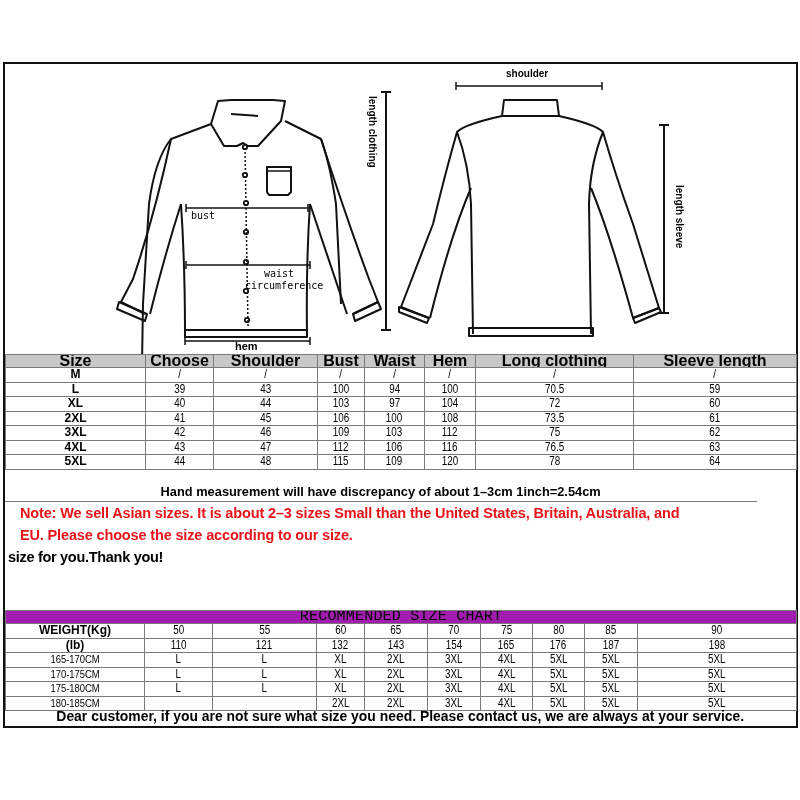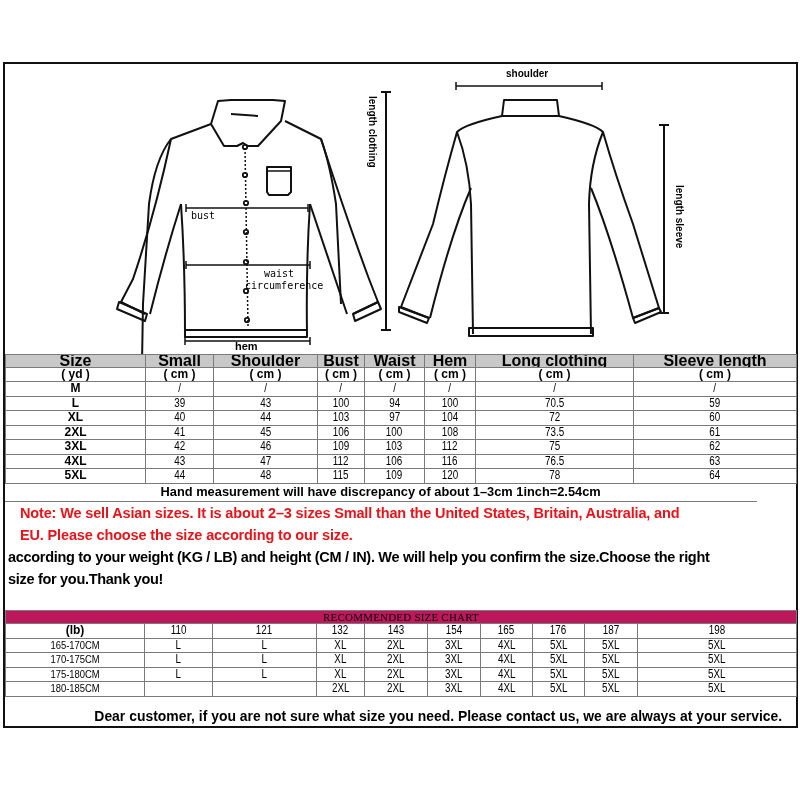--- a/index.html
+++ b/index.html
@@ -27,27 +27,27 @@
   .size-table td.sz { font-weight: bold; font-size: 12px; }
   .size-table .num { transform: scaleX(0.82); display: inline-block; }
 
   .notes { position: absolute; left: 0; top: 418px; width: 752px; }
   .hand { height: 20px; border-bottom: 1px solid #7a7a7a; text-align: center; font-weight: bold; font-size: 13.5px; line-height: 20px; }
   .hand span { display: inline-block; transform: scaleX(0.95); }
   .note-red { color: #e8141a; font-weight: bold; font-size: 14.5px; line-height: 22px; padding-left: 3px; letter-spacing: -0.15px; margin-left: 12px; }
   .note-black { color: #000; font-weight: bold; font-size: 14.5px; line-height: 22px; padding-left: 3px; letter-spacing: -0.3px; }
 
   .rec-table { position: absolute; left: 0; top: 546px; width: 791px; }
-  .rec-table th { background: #be185d; font-weight: normal; font-size: 11px; height: 13px; line-height: 12px; font-family: Liberation Serif, serif; letter-spacing: 0.2px; }
+  .rec-table th { background: #a21caf; font-weight: normal; font-size: 15px; height: 13px; line-height: 12px; font-family: Liberation Mono, monospace; letter-spacing: 0.2px; }
   .rec-table td { font-size: 12px; height: 14.5px; line-height: 13px; }
   .rec-table td.rowhead { font-size: 11.5px; }
   .rec-table td.rowhead.bold { font-weight: bold; font-size: 12px; }
   .rec-table .nx { display: inline-block; transform: scaleX(0.82); }
 
-  .footer { position: absolute; left: 0; top: 642px; width: 791px; height: 20px; text-align: right; font-weight: bold; font-size: 14.5px; line-height: 20px; }
+  .footer { position: absolute; left: 0; top: 642px; width: 791px; height: 20px; text-align: center; font-weight: bold; font-size: 14.5px; line-height: 20px; }
   .footer span { display: inline-block; transform: scaleX(0.96); }
 </style>
 </head>
 <body>
 
 <div class="frame">
 
   <div class="diagram">
     <svg width="791" height="290" viewBox="0 0 791 290">
       <g fill="none" stroke="#111" stroke-width="2" stroke-linejoin="round">
@@ -156,40 +156,30 @@
         <col style="width:104px">
         <col style="width:47px">
       <col style="width:60px">
         <col style="width:51px">
         <col style="width:158px">
         <col style="width:163px">
     </colgroup>
     <thead>
       <tr>
         <th>Size</th>
-        <th>Small</th>
+        <th>Choose</th>
         <th>Shoulder</th>
         <th>Bust</th>
         <th>Waist</th>
         <th>Hem</th>
         <th>Long clothing</th>
         <th>Sleeve length</th>
       </tr>
     </thead>
     <tbody id="size-tbody">
-      <tr class="units">
-        <td>( yd )</td>
-        <td>( cm )</td>
-        <td>( cm )</td>
-        <td>( cm )</td>
-        <td>( cm )</td>
-        <td>( cm )</td>
-        <td>( cm )</td>
-        <td>( cm )</td>
-      </tr>
     <tr>
           <td class="sz"><span>M</span></td>
           <td><span class="num">/</span></td>
           <td><span class="num">/</span></td>
           <td><span class="num">/</span></td>
           <td><span class="num">/</span></td>
           <td><span class="num">/</span></td>
           <td><span class="num">/</span></td>
           <td><span class="num">/</span></td>
         </tr>
@@ -253,21 +243,20 @@
           <td><span class="num">78</span></td>
           <td><span class="num">64</span></td>
         </tr>
       </tbody>
   </table>
 
   <div class="notes">
     <div class="hand"><span>Hand measurement will have discrepancy of about 1–3cm  1inch=2.54cm</span></div>
     <div class="note-red">Note: We sell Asian sizes. It is about 2–3 sizes Small than the United States, Britain, Australia, and</div>
     <div class="note-red">EU. Please choose the size according to our size.</div>
-    <div class="note-black">according to your weight (KG / LB) and height (CM / IN). We will help you confirm the size.Choose the right</div>
     <div class="note-black">size for you.Thank you!</div>
   </div>
 
   <table class="rec-table">
     <colgroup>
       <col style="width:139px">
         <col style="width:68px">
         <col style="width:104px">
         <col style="width:48px">
       <col style="width:63px">
@@ -276,20 +265,32 @@
         <col style="width:52px">
       <col style="width:53px">
         <col style="width:159px">
     </colgroup>
     <thead>
       <tr>
         <th colspan="10">RECOMMENDED SIZE CHART</th>
       </tr>
     </thead>
     <tbody id="rec-tbody">
+      <tr id="rec-kg">
+        <td class="rowhead bold">WEIGHT(Kg)</td>
+      <td><span class="nx">50</span></td>
+          <td><span class="nx">55</span></td>
+          <td><span class="nx">60</span></td>
+          <td><span class="nx">65</span></td>
+          <td><span class="nx">70</span></td>
+          <td><span class="nx">75</span></td>
+          <td><span class="nx">80</span></td>
+          <td><span class="nx">85</span></td>
+          <td><span class="nx">90</span></td>
+        </tr>
       <tr id="rec-lb">
         <td class="rowhead bold">(lb)</td>
       <td><span class="nx">110</span></td>
           <td><span class="nx">121</span></td>
           <td><span class="nx">132</span></td>
           <td><span class="nx">143</span></td>
           <td><span class="nx">154</span></td>
           <td><span class="nx">165</span></td>
           <td><span class="nx">176</span></td>
           <td><span class="nx">187</span></td>

